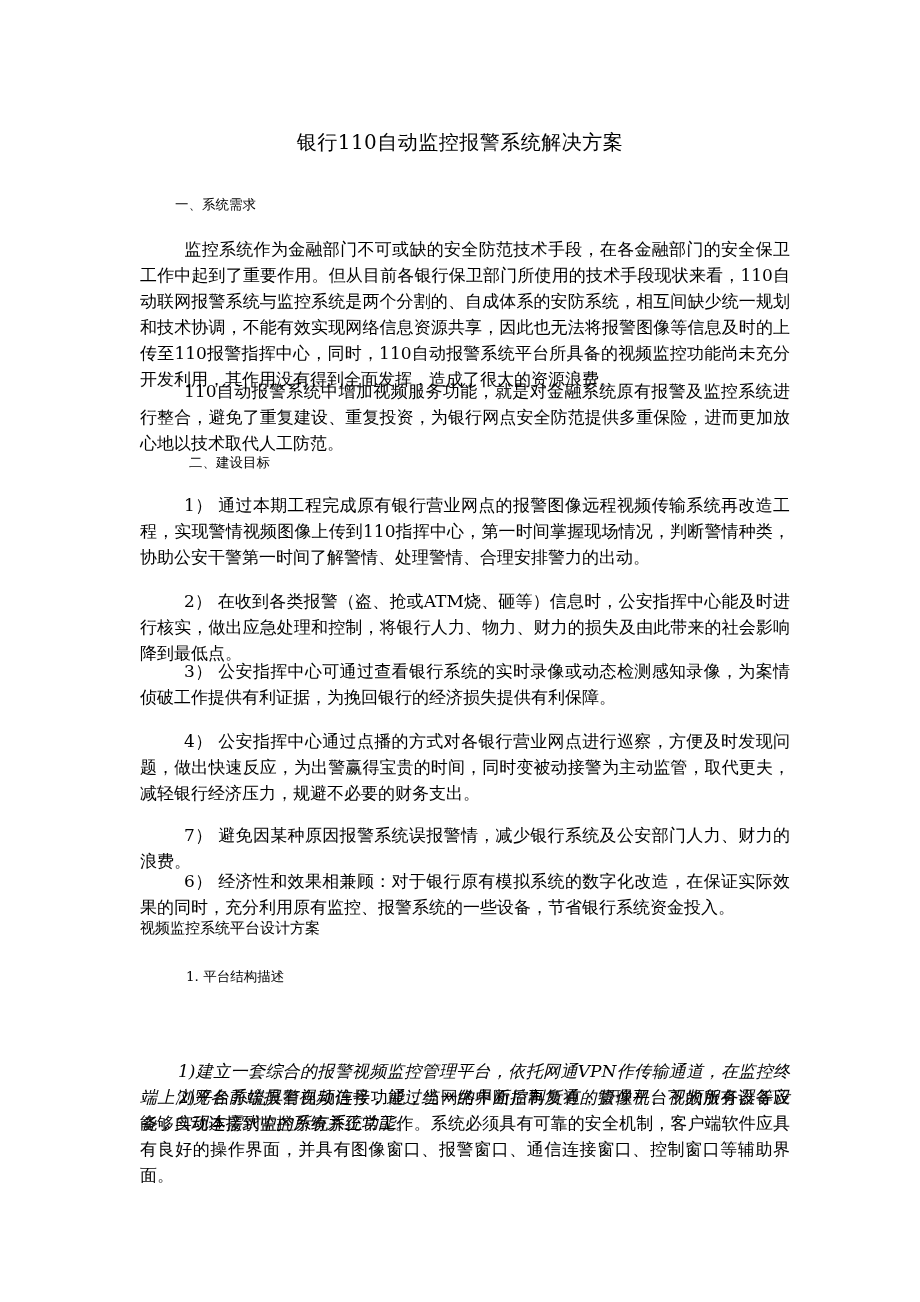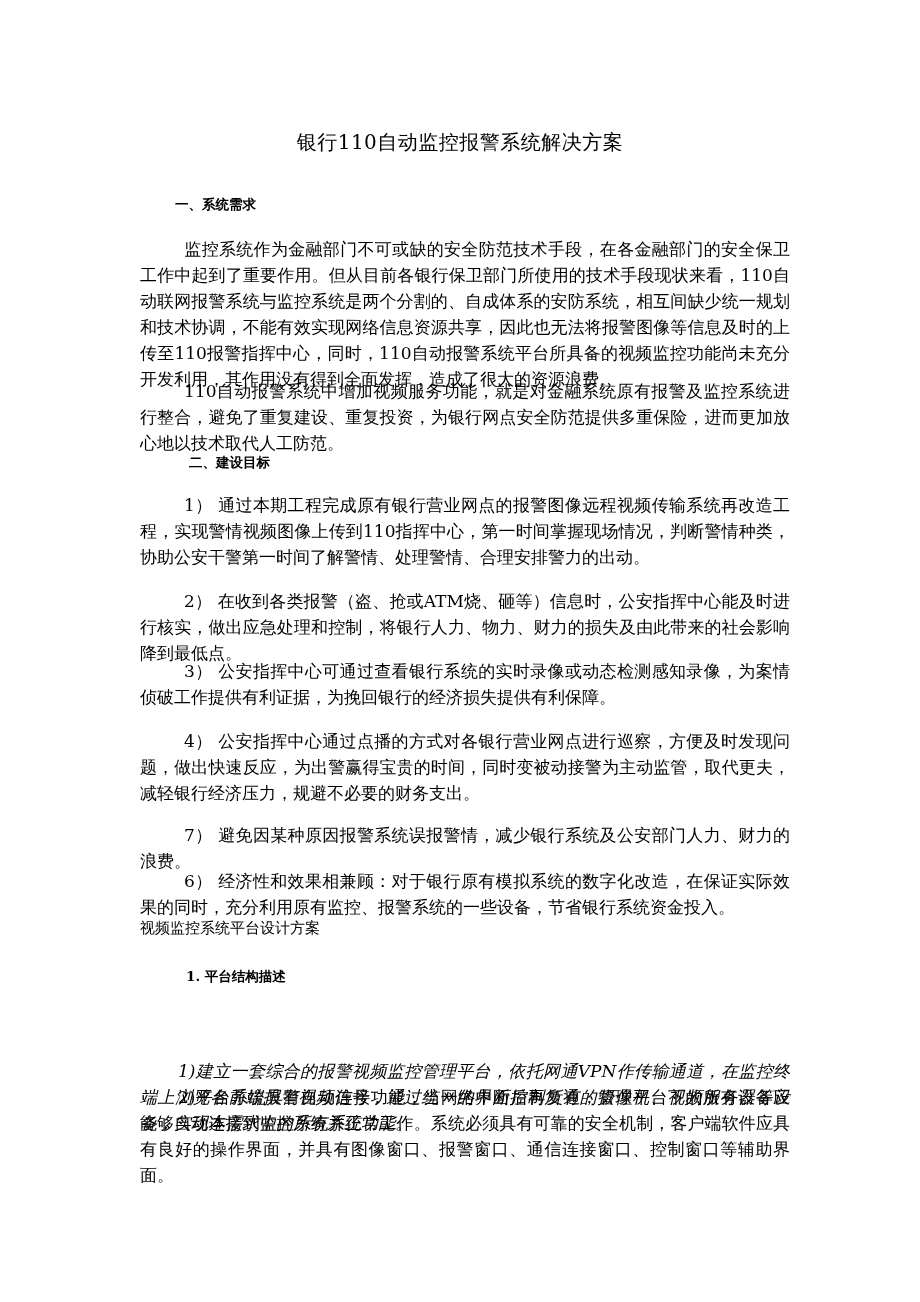--- a/index.html
+++ b/index.html
@@ -1,21 +1,21 @@
 <!DOCTYPE html>
 <html><head>
 <meta charset="utf-8">
 <style>
   html, body { margin: 0; padding: 0; background: #ffffff; }
   body { width: 920px; height: 1302px; position: relative; overflow: hidden;
          font-family: "DejaVu Serif", "Liberation Serif", serif; color: #000; }
   .page { position: absolute; left: 0; top: 0; width: 920px; height: 1302px; }
   .title { position: absolute; left: 0; width: 920px; top: 128px; text-align: center;
            font-size: 20px; line-height: 28px; letter-spacing: 0.5px; }
-  .h { position: absolute; font-weight: bold; font-size: 13.5px; line-height: 20px; }
+  .h { position: absolute; font-weight: normal; font-size: 13.5px; line-height: 20px; }
   .p { position: absolute; left: 140px; width: 650px; font-size: 17px; line-height: 26px;
        text-align: justify; }
   .p .indent { display: inline-block; width: 44px; }
   .plain { position: absolute; left: 140px; font-size: 15px; line-height: 20px; }
 </style>
 </head>
 <body>
 
 <div class="page">
   <div class="title">银行110自动监控报警系统解决方案</div>

